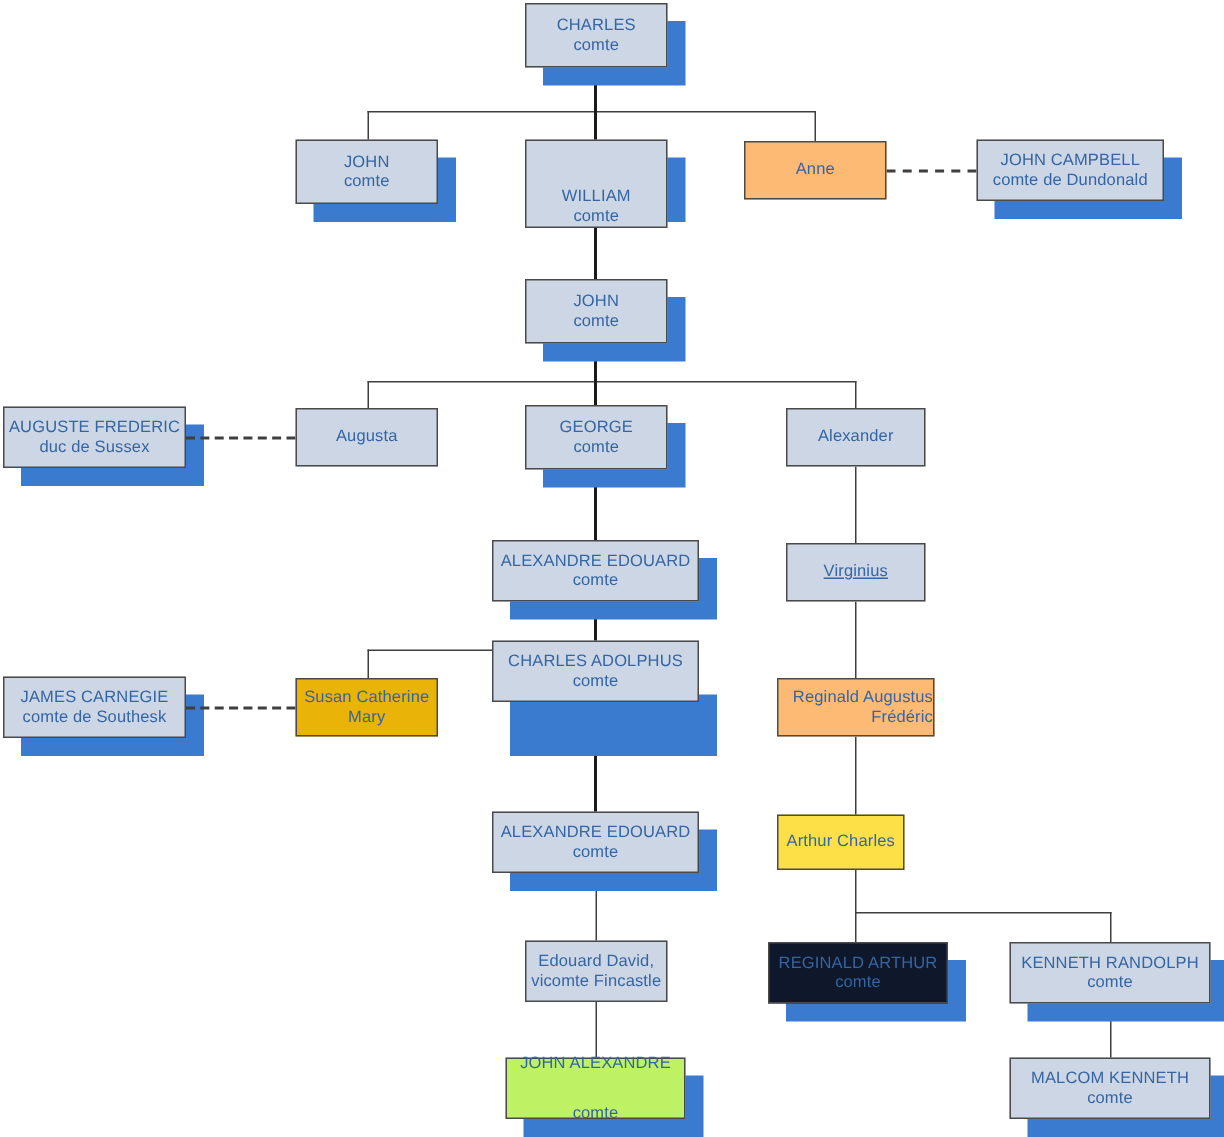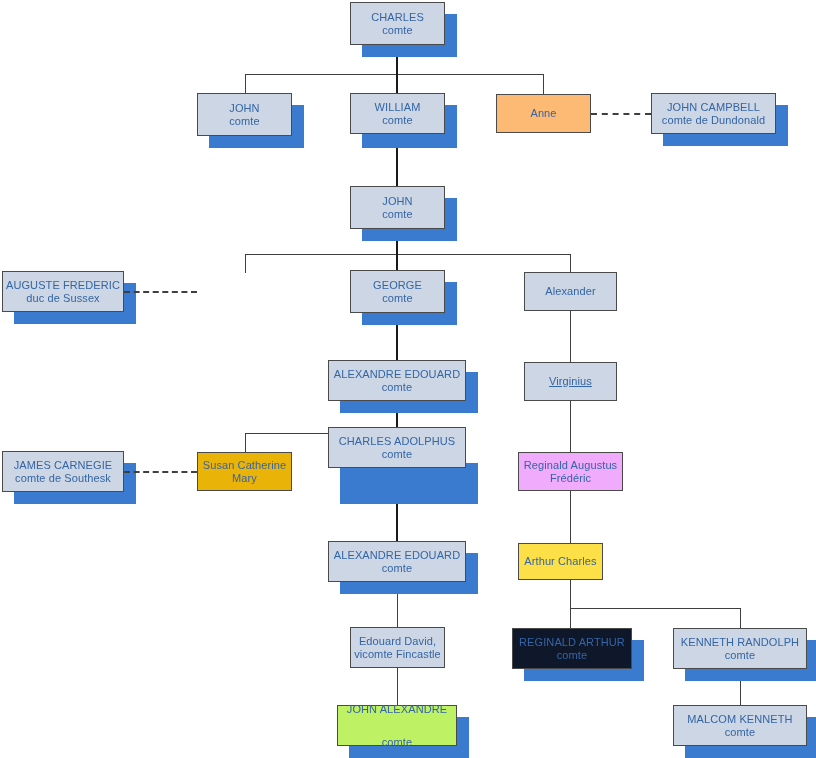--- a/index.html
+++ b/index.html
@@ -96,41 +96,44 @@
     <div class="node" style="left: 350px; top: 2px; width: 95px; height: 43px; background: rgb(204, 214, 228); border-color: rgb(74, 74, 74); color: rgb(52, 101, 164);">
       <span class="l1">CHARLES</span>
       <span class="l2">comte</span>
     </div>
     <div class="shadow" style="left: 209px; top: 105px; width: 95px; height: 43px; background: rgb(58, 123, 208);"></div>
     <div class="node" style="left: 197px; top: 93px; width: 95px; height: 43px; background: rgb(204, 214, 228); border-color: rgb(74, 74, 74); color: rgb(52, 101, 164);">
       <span class="l1">JOHN</span>
       <span class="l2">comte</span>
     </div>
     <div class="shadow" style="left: 362px; top: 105px; width: 95px; height: 43px; background: rgb(58, 123, 208);"></div>
-    <div class="node" style="left: 350px; top: 93px; width: 95px; height: 41px; background: rgb(204, 214, 228); border-color: rgb(74, 74, 74); color: rgb(52, 101, 164);">
+    <div class="node" style="left: 350px; top: 93px; width: 95px; height: 59px; background: rgb(204, 214, 228); border-color: rgb(74, 74, 74); color: rgb(52, 101, 164); justify-content: flex-end;">
       <span class="l1">WILLIAM</span>
       <span class="l2">comte</span>
     </div>
     <div class="node" style="left: 496px; top: 94px; width: 95px; height: 39px; background: #fdba74; border-color: rgb(74, 74, 74); color: rgb(52, 101, 164);">
       <span class="l1">Anne</span>
     </div>
     <div class="shadow" style="left: 663px; top: 105px; width: 125px; height: 41px; background: rgb(58, 123, 208);"></div>
     <div class="node" style="left: 651px; top: 93px; width: 125px; height: 41px; background: rgb(204, 214, 228); border-color: rgb(74, 74, 74); color: rgb(52, 101, 164);">
       <span class="l1">JOHN CAMPBELL</span>
       <span class="l2">comte de Dundonald</span>
     </div>
     <div class="shadow" style="left: 362px; top: 198px; width: 95px; height: 43px; background: rgb(58, 123, 208);"></div>
     <div class="node" style="left: 350px; top: 186px; width: 95px; height: 43px; background: rgb(204, 214, 228); border-color: rgb(74, 74, 74); color: rgb(52, 101, 164);">
       <span class="l1">JOHN</span>
       <span class="l2">comte</span>
     </div>
     <div class="shadow" style="left: 14px; top: 283px; width: 122px; height: 41px; background: rgb(58, 123, 208);"></div>
     <div class="node" style="left: 2px; top: 271px; width: 122px; height: 41px; background: rgb(204, 214, 228); border-color: rgb(74, 74, 74); color: rgb(52, 101, 164);">
       <span class="l1">AUGUSTE FREDERIC</span>
       <span class="l2">duc de Sussex</span>
+    </div>
+    <div class="node" style="left: 197px; top: 272px; width: 95px; height: 39px; background: rgb(204, 214, 228); border-color: rgb(74, 74, 74); color: rgb(52, 101, 164);">
+      <span class="l1">Augusta</span>
     </div>
     <div class="shadow" style="left: 362px; top: 282px; width: 95px; height: 43px; background: rgb(58, 123, 208);"></div>
     <div class="node" style="left: 350px; top: 270px; width: 95px; height: 43px; background: rgb(204, 214, 228); border-color: rgb(74, 74, 74); color: rgb(52, 101, 164);">
       <span class="l1">GEORGE</span>
       <span class="l2">comte</span>
     </div>
     <div class="node" style="left: 524px; top: 272px; width: 93px; height: 39px; background: rgb(204, 214, 228); border-color: rgb(74, 74, 74); color: rgb(52, 101, 164);">
       <span class="l1">Alexander</span>
     </div>
     <div class="shadow" style="left: 340px; top: 372px; width: 138px; height: 41px; background: rgb(58, 123, 208);"></div>
@@ -148,21 +151,21 @@
     </div>
     <div class="node" style="left: 197px; top: 452px; width: 95px; height: 39px; background: #eab308; border-color: rgb(74, 74, 74); color: rgb(52, 101, 164);">
       <span class="l1">Susan Catherine</span>
       <span class="l2">Mary</span>
     </div>
     <div class="shadow" style="left: 340px; top: 463px; width: 138px; height: 41px; background: rgb(58, 123, 208);"></div>
     <div class="node" style="left: 328px; top: 427px; width: 138px; height: 41px; background: rgb(204, 214, 228); border-color: rgb(74, 74, 74); color: rgb(52, 101, 164);">
       <span class="l1">CHARLES ADOLPHUS</span>
       <span class="l2">comte</span>
     </div>
-    <div class="node" style="left: 518px; top: 452px; width: 105px; height: 39px; background: #f0abfc; border-color: rgb(74, 74, 74); color: rgb(52, 101, 164);">
+    <div class="node" style="left: 518px; top: 452px; width: 105px; height: 39px; background: #fdba74; border-color: rgb(74, 74, 74); color: rgb(52, 101, 164); align-items: flex-end;">
       <span class="l1">Reginald Augustus</span>
       <span class="l2">Frédéric</span>
     </div>
     <div class="shadow" style="left: 340px; top: 553px; width: 138px; height: 41px; background: rgb(58, 123, 208);"></div>
     <div class="node" style="left: 328px; top: 541px; width: 138px; height: 41px; background: rgb(204, 214, 228); border-color: rgb(74, 74, 74); color: rgb(52, 101, 164);">
       <span class="l1">ALEXANDRE EDOUARD</span>
       <span class="l2">comte</span>
     </div>
     <div class="node" style="left: 518px; top: 543px; width: 85px; height: 37px; background: #fde047; border-color: rgb(74, 74, 74); color: rgb(52, 101, 164);">
       <span class="l1">Arthur Charles</span>

